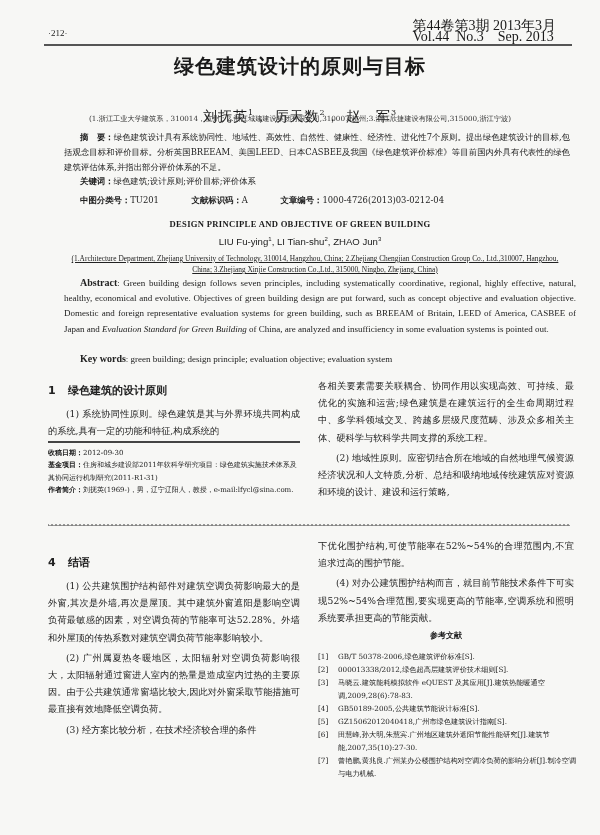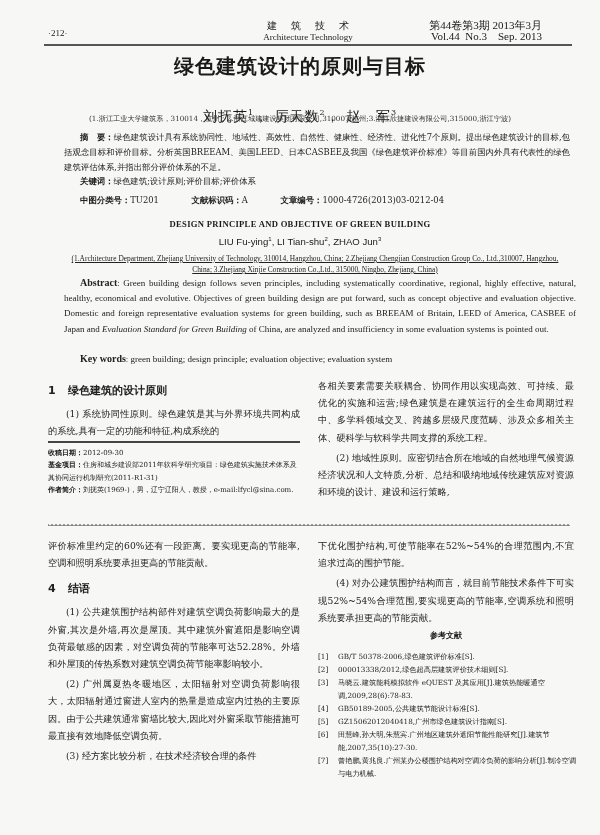--- a/index.html
+++ b/index.html
@@ -4,21 +4,21 @@
 <style>
   * { margin: 0; padding: 0; box-sizing: border-box; }
   html, body { width: 600px; height: 835px; background: #f7f7f5; overflow: hidden; }
   body { font-family: "DejaVu Serif", "Liberation Serif", serif; color: #1a1a1a; position: relative; }
 
   .header { position: absolute; left: 48px; right: 30px; top: 18px; height: 26px; }
   .page-num { position: absolute; left: 0; top: 10px; font-size: 9px; font-family: "Liberation Serif", serif; }
   .journal { position: absolute; left: 180px; width: 160px; top: 2px; text-align: center; }
   .journal-cn { font-size: 10px; letter-spacing: 14px; line-height: 12px; padding-left: 14px; }
   .journal-en { font-size: 9px; font-family: "Liberation Serif", serif; line-height: 11px; }
-  .issue { position: absolute; right: 28px; top: 2px; text-align: right; font-size: 11px; font-family: "Liberation Serif", serif; line-height: 11px; }
+  .issue { position: absolute; right: 14px; top: 2px; text-align: left; font-size: 14px; font-family: "Liberation Serif", serif; line-height: 11px; }
   .header-rule { position: absolute; left: 44px; right: 28px; top: 44px; height: 2px; background: #555; }
 
   .title-cn { position: absolute; left: 0; right: 0; top: 53px; text-align: center; font-family: Liberation Serif, serif; font-size: 20px; font-weight: bold; letter-spacing: 1px; }
   .authors-cn { position: absolute; left: 0; right: 0; top: 91px; text-align: center; font-size: 14px; letter-spacing: 1px; margin-top: 17px; }
   .authors-cn sup { font-size: 8px; }
   .affil-cn { position: absolute; left: 0; right: 0; top: 114px; text-align: center; font-size: 7.2px; color: #333; }
 
   .abstract-cn { position: absolute; left: 64px; right: 30px; top: 130px; font-size: 8.4px; line-height: 15px; color: #222; text-indent: 16px; text-align: justify; }
   .abstract-cn b, .kw-line b { font-family: "DejaVu Sans", sans-serif; font-weight: bold; }
   .kw-line { position: absolute; left: 80px; font-size: 8.4px; color: #222; }
@@ -53,24 +53,20 @@
   .refs { position: absolute; left: 318px; width: 262px; top: 650px; font-size: 7.2px; line-height: 13px; color: #222; }
   .ref { display: flex; }
   .ref .idx { width: 20px; flex: none; }
   .ref .txt { flex: 1; }
 </style>
 </head>
 <body>
 
 <div class="header">
   <span class="page-num">·212·</span>
-  <div class="journal">
-    <div class="journal-cn">建筑技术</div>
-    <div class="journal-en">Architecture Technology</div>
-  </div>
   <div class="issue">
     <div>第44卷第3期  2013年3月</div>
     <div style="white-space:pre">Vol.44  No.3    Sep. 2013</div>
   </div>
 </div>
 <div class="header-rule"></div>
 
 <h1 class="title-cn">绿色建筑设计的原则与目标</h1>
 <div class="authors-cn">
   <span>刘抚英</span><sup>1</sup>，
@@ -120,22 +116,21 @@
 <div class="fn-rule"></div>
 <div class="footnotes">
   <div><b>收稿日期：</b><span>2012-09-30</span></div>
   <div><b>基金项目：</b><span>住房和城乡建设部2011年软科学研究项目：绿色建筑实施技术体系及其协同运行机制研究(2011-R1-31)</span></div>
   <div><b>作者简介：</b><span>刘抚英(1969-)，男，辽宁辽阳人，教授，e-mail:lfycl@sina.com.</span></div>
 </div>
 
 <div class="wavy"></div>
 
 <div class="col col-left" style="top:537px">
-  <p>评价标准里约定的60%还有一段距离。要实现更高的节能率,空调和照明系统要承担更高的节能贡献。</p>
-  <div class="sec-head" style="margin-top:8px;margin-bottom:4px">
+  <div class="sec-head" style="margin-top:16px;margin-bottom:4px">
     <span class="num">4</span><span>结语</span>
   </div>
   <p class="para">(1) 公共建筑围护结构部件对建筑空调负荷影响最大的是外窗,其次是外墙,再次是屋顶。其中建筑外窗遮阳是影响空调负荷最敏感的因素，对空调负荷的节能率可达52.28%。外墙和外屋顶的传热系数对建筑空调负荷节能率影响较小。</p>
   <p class="para" style="margin-top:3px">(2) 广州属夏热冬暖地区，太阳辐射对空调负荷影响很大，太阳辐射通过窗进人室内的热量是造成室内过热的主要原因。由于公共建筑通常窗墙比较大,因此对外窗采取节能措施可最直接有效地降低空调负荷。</p>
   <p class="para" style="margin-top:3px">(3) 经方案比较分析，在技术经济较合理的条件</p>
 </div>
 <div class="col col-right" style="top:537px">
   <p>下优化围护结构,可使节能率在52%~54%的合理范围内,不宜追求过高的围护节能。</p>
   <p class="para" style="margin-top:3px">(4) 对办公建筑围护结构而言，就目前节能技术条件下可实现52%~54%合理范围,要实现更高的节能率,空调系统和照明系统要承担更高的节能贡献。</p>
 </div>

